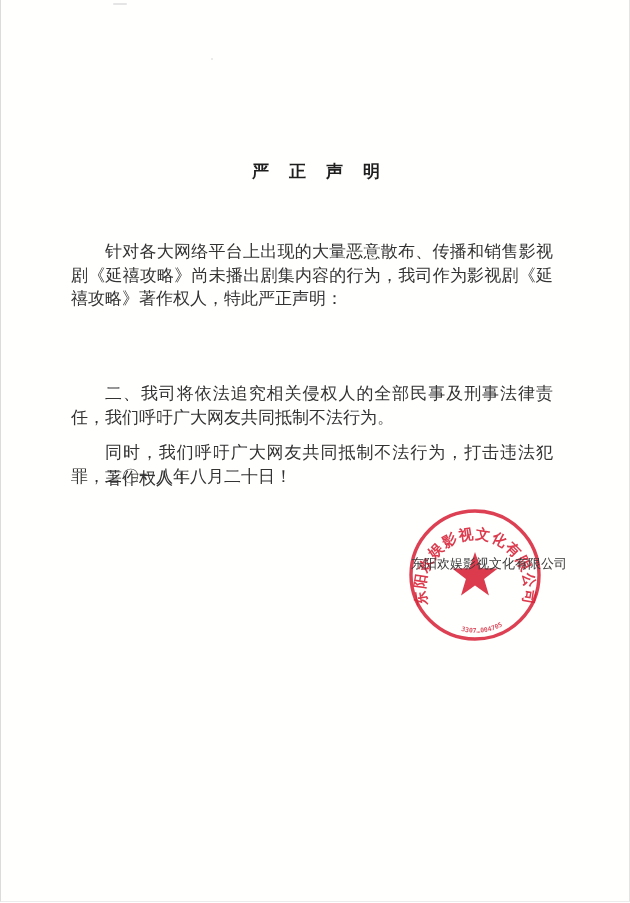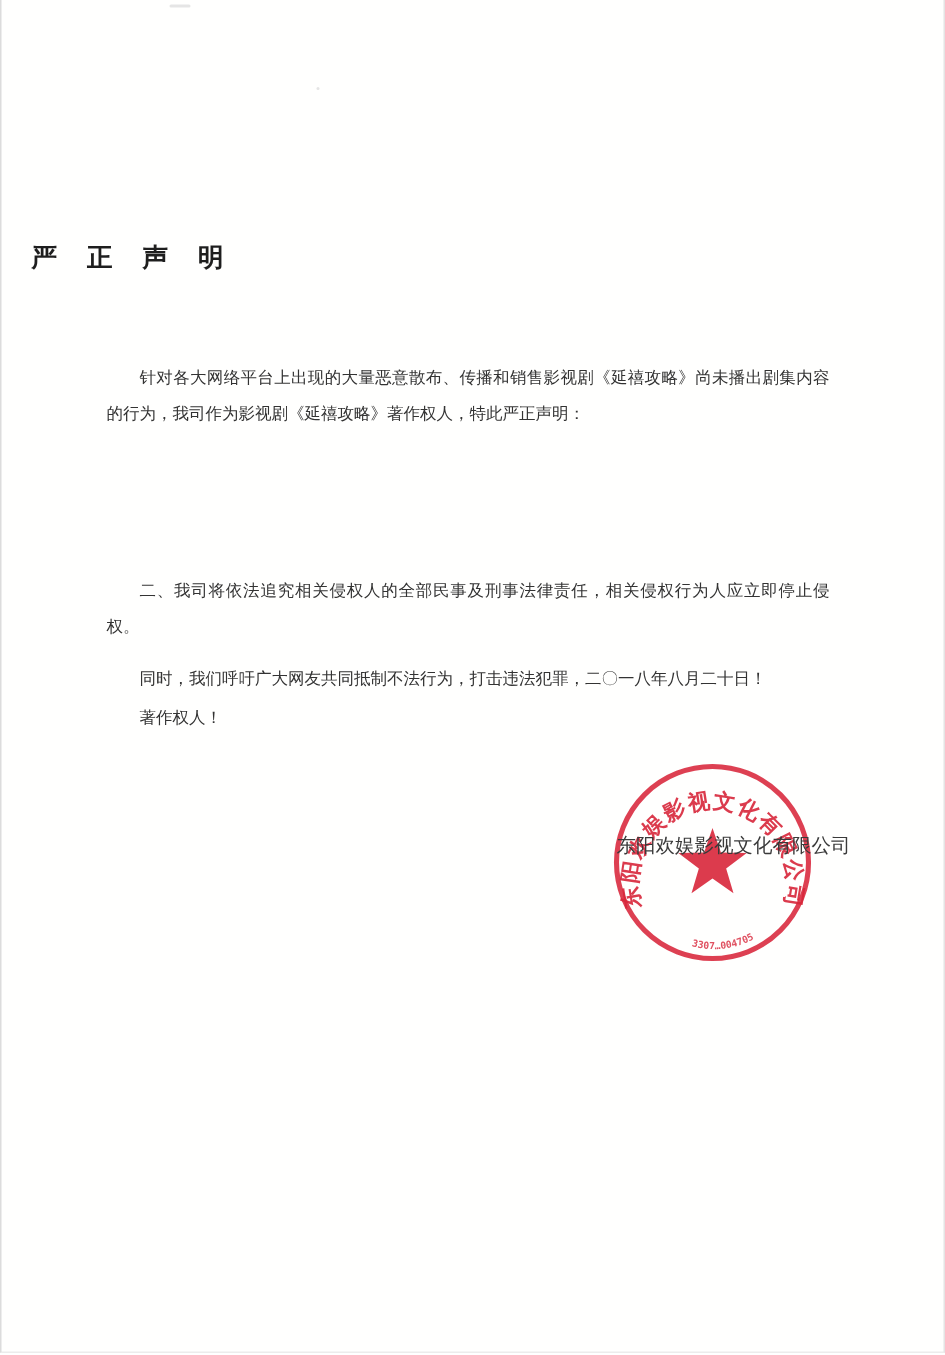--- a/index.html
+++ b/index.html
@@ -22,33 +22,33 @@
       border-left: 1px solid #dcdcdc;
       border-right: 1px solid #e4e4e4;
       border-bottom: 1px solid #ececec;
       background: #fffffe;
     }
     .title {
       position: absolute;
       top: 160px;
       left: 0;
       width: 630px;
-      text-align: left;
+      text-align: center;
       font-size: 17px;
       font-weight: bold;
       letter-spacing: 20px;
       color: #1e1e1e;
       padding-left: 20px;
       box-sizing: border-box;
     }
     .body-text {
       position: absolute;
       left: 70px;
       width: 482px;
-      font-size: 11px;
+      font-size: 17px;
       line-height: 23.5px;
       color: #333333;
       text-align: justify;
       text-align-last: left;
     }
     .para {
       margin: 0;
       text-indent: 2em;
     }
     #p1 { top: 240px; }
@@ -86,21 +86,21 @@
 <div class="page">
 
   <div class="title">严正声明</div>
 
   <div class="body-text" id="p1">
     <p class="para">针对各大网络平台上出现的大量恶意散布、传播和销售影视剧《延禧攻略》尚未播出剧集内容的行为，我司作为影视剧《延禧攻略》著作权人，特此严正声明：</p>
   </div>
 
 
   <div class="body-text" id="p3">
-    <p class="para">二、我司将依法追究相关侵权人的全部民事及刑事法律责任，相关侵权行为人应立即停止侵权。</p>
+    <p class="para">二、我司将依法追究相关侵权人的全部民事及刑事法律责任，我们呼吁广大网友共同抵制不法行为。</p>
   </div>
 
   <div class="body-text" id="p4">
     <p class="para">同时，我们呼吁广大网友共同抵制不法行为，打击违法犯罪，二〇一八年八月二十日！</p>
   </div>
 
   <div class="body-text" id="p5">
     <p class="para">著作权人！</p>
   </div>
 

